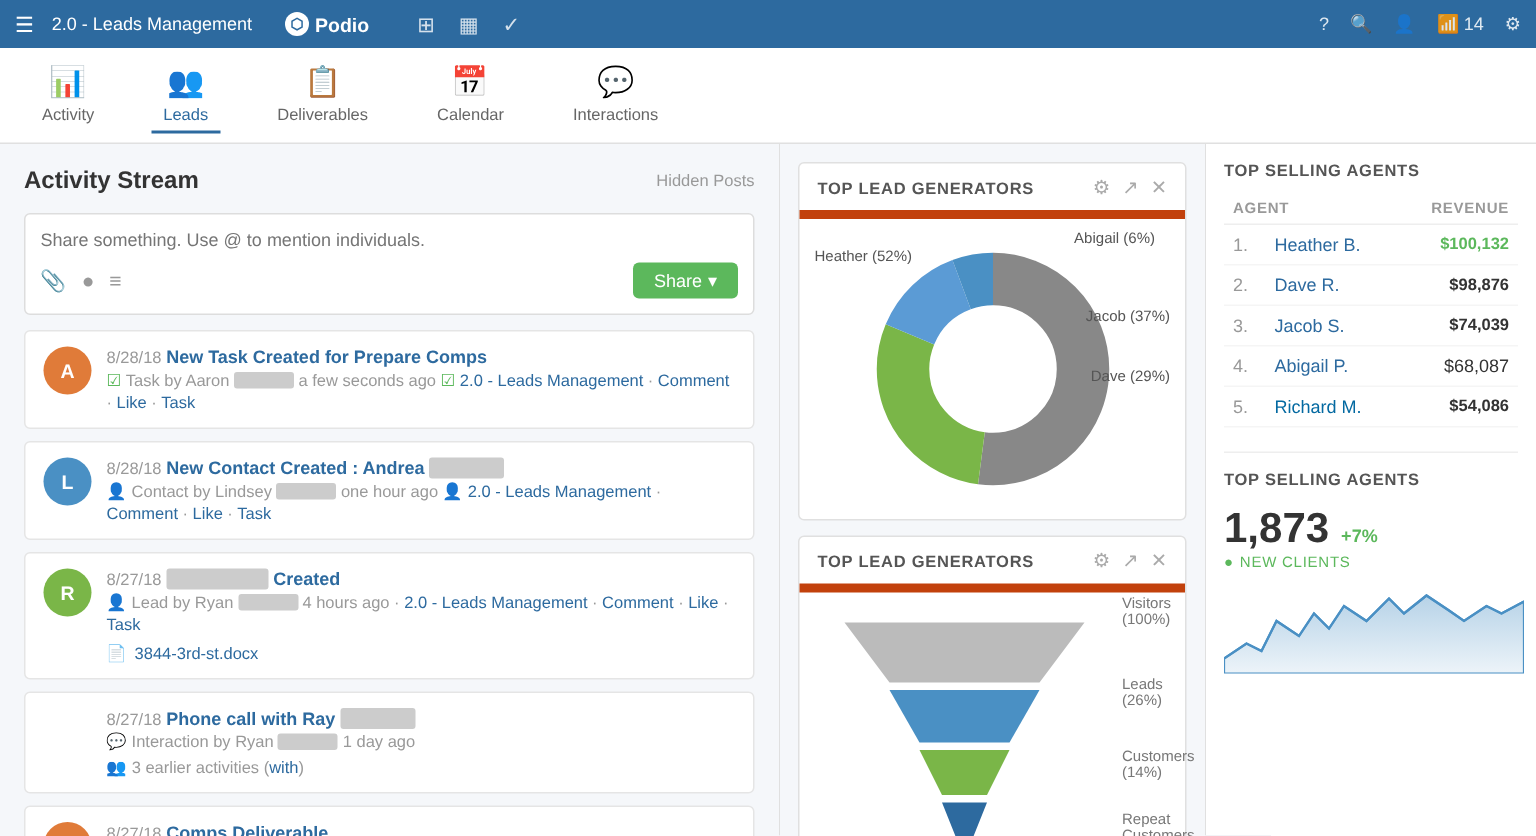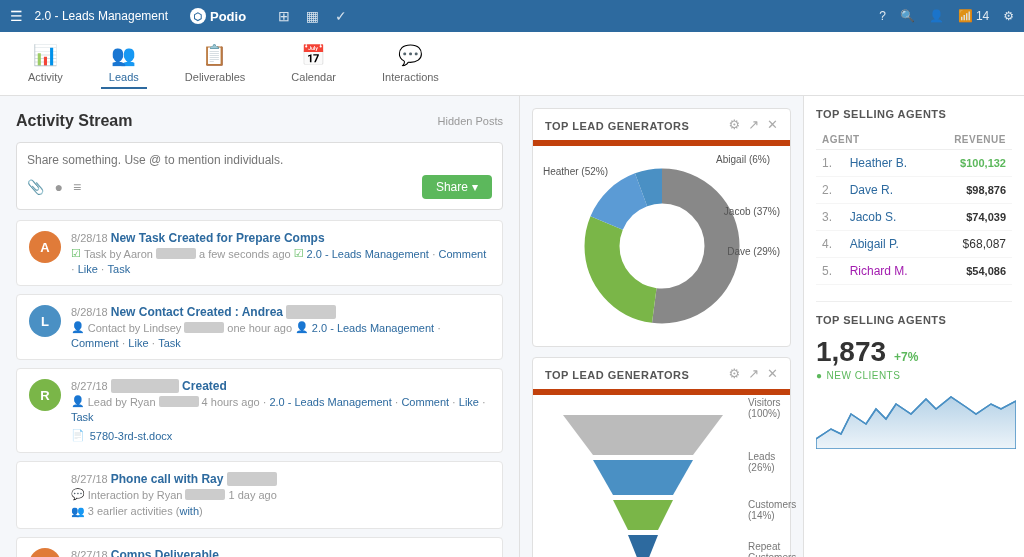--- a/index.html
+++ b/index.html
@@ -313,21 +313,21 @@
             <a class="activity-link"><span class="redact" style="color:transparent; background:#ccc; border-radius:2px; min-width:60px; display:inline-block;">████████</span> Created</a>
           </div>
           <div class="activity-meta">
             <span>👤</span>
             Lead by Ryan <span class="redact">███</span> 4 hours ago ·
             <a>2.0 - Leads Management</a> ·
             <a>Comment</a> · <a>Like</a> · <a>Task</a>
           </div>
           <div class="file-attach">
             <span class="doc-icon file-docx">📄</span>
-            <a style="color:#2d6a9f;">5780-3rd-st.docx</a>
+            <a style="color:#2d6a9f;">3844-3rd-st.docx</a>
           </div>
         </div>
       </div>
     </div>
 
     <div class="activity-item">
       <div class="activity-item-header">
         <div style="width:32px;flex-shrink:0;"></div>
         <div class="activity-content">
           <div>
@@ -449,21 +449,21 @@
     <td style="color:#2d6a9f; cursor:pointer;">Jacob S.</td>
     <td class="right" style="color:#333; font-size:11px; font-weight:600;">$74,039</td>
   </tr>
           <tr>
     <td class="rank">4.</td>
     <td style="color:#2d6a9f; cursor:pointer;">Abigail P.</td>
     <td class="right" style="color:#333; font-size:12px; font-weight:400;">$68,087</td>
   </tr>
           <tr>
     <td class="rank">5.</td>
-    <td style="color:#a21caf; cursor:pointer;">Richard M.</td>
+    <td style="color:#0369a1; cursor:pointer;">Richard M.</td>
     <td class="right" style="color:#333; font-size:11px; font-weight:600;">$54,086</td>
   </tr>
         </tbody>
     </table>
 
     <hr class="divider">
 
     <div class="right-section-title">TOP SELLING AGENTS</div>
 
     <div style="display:flex; align-items:baseline; gap:8px;">

